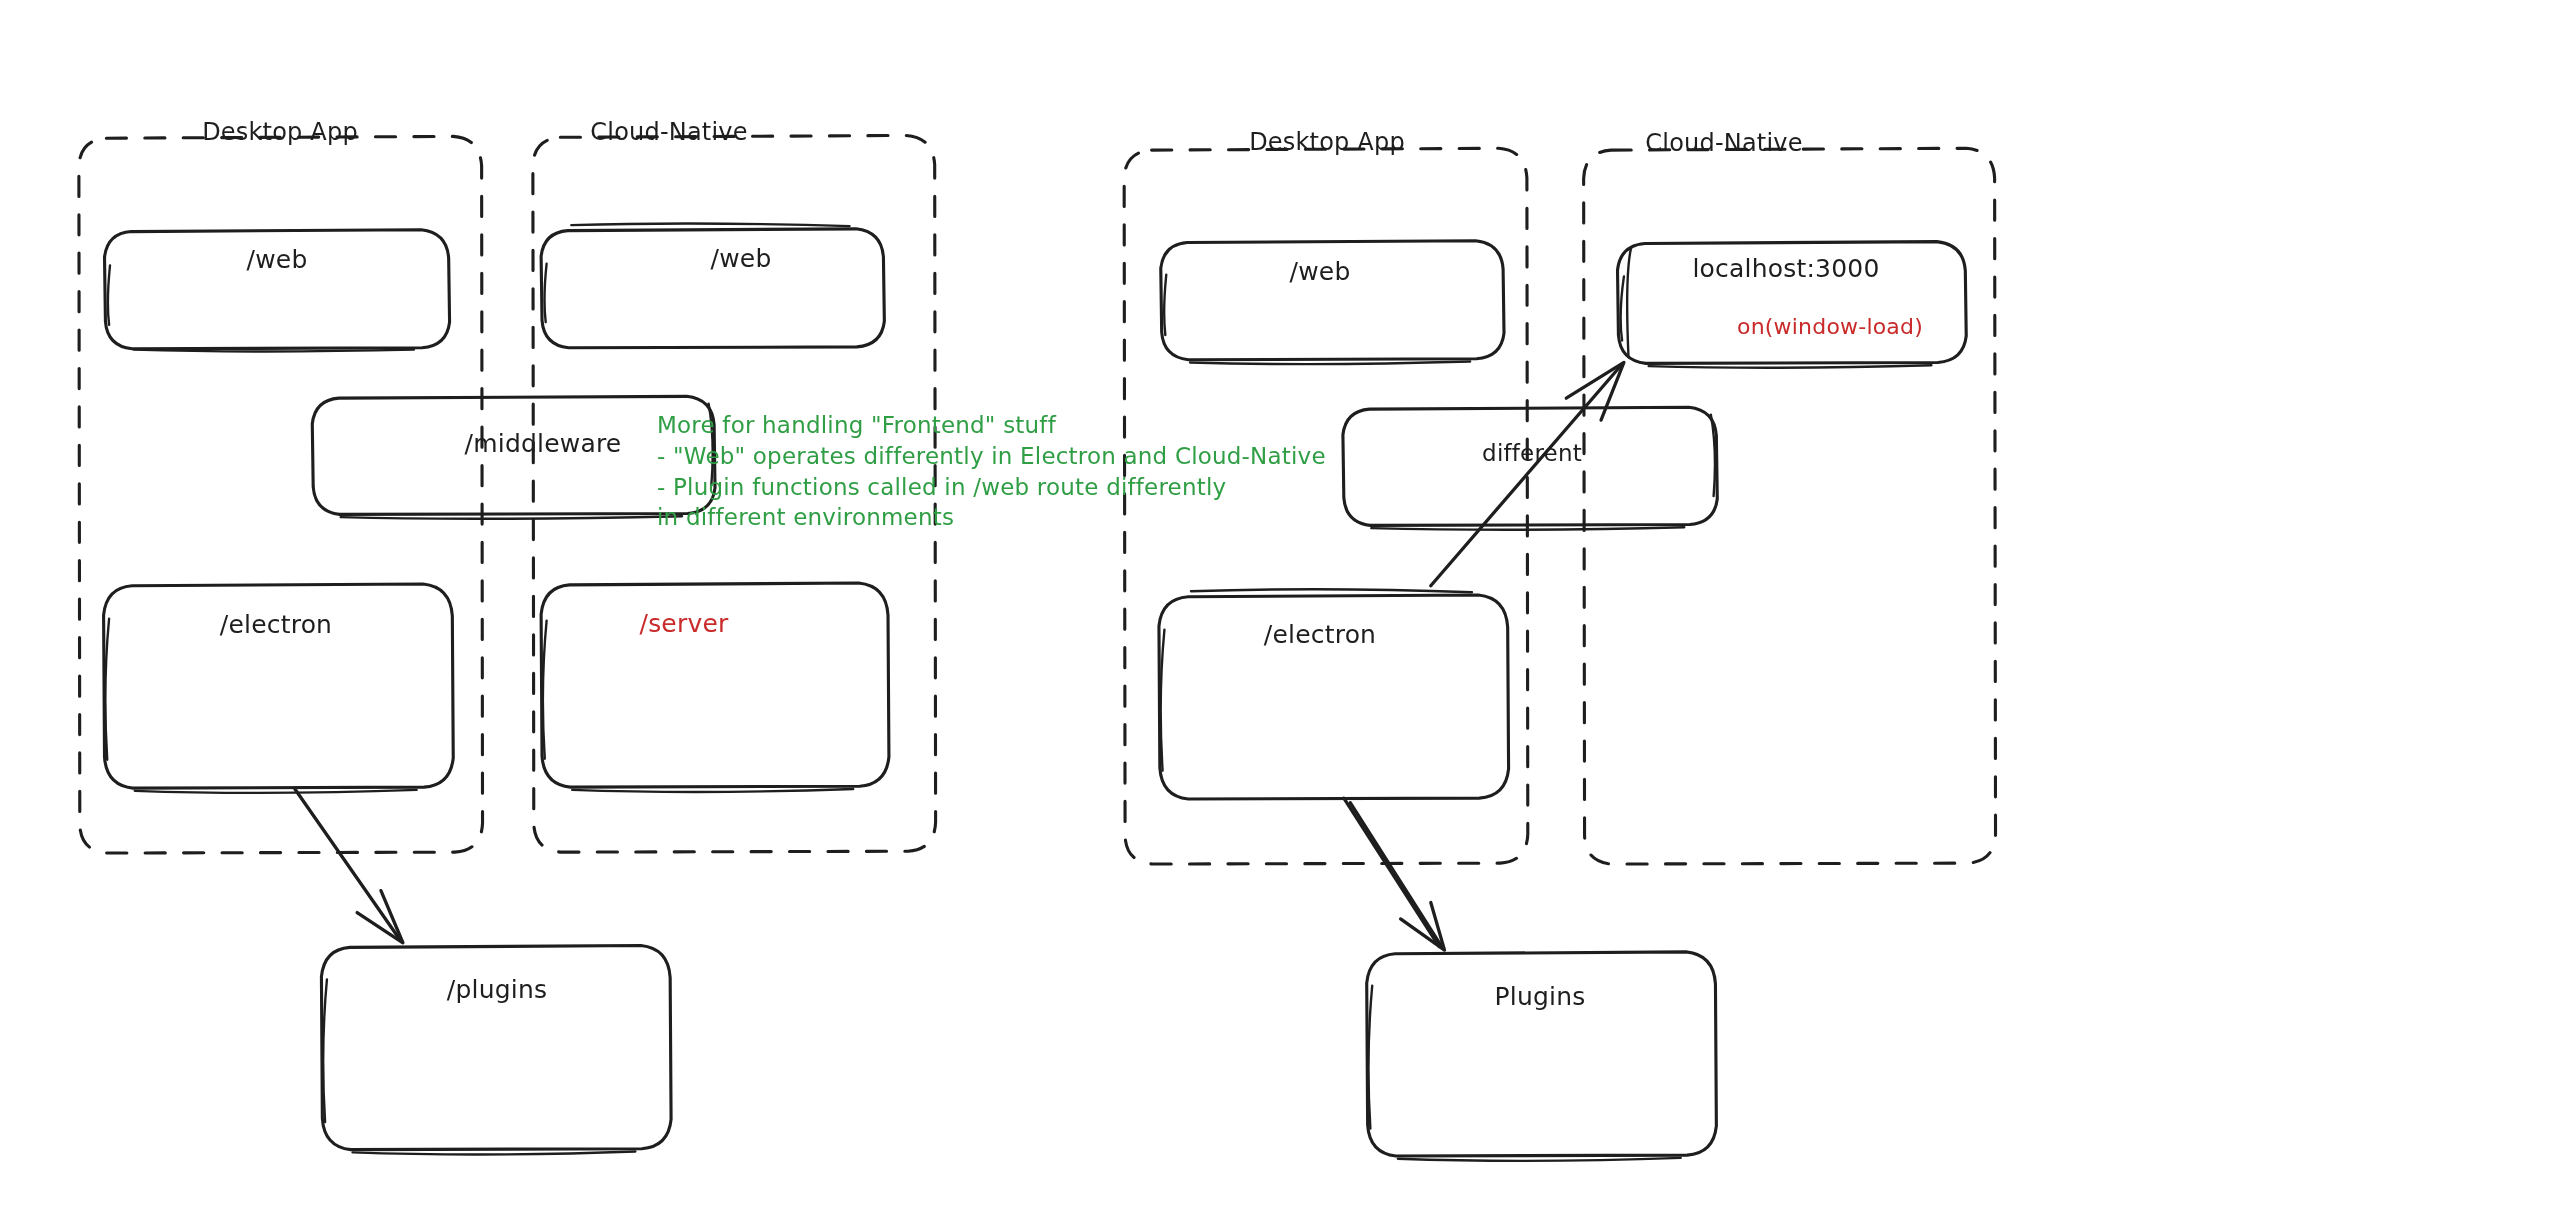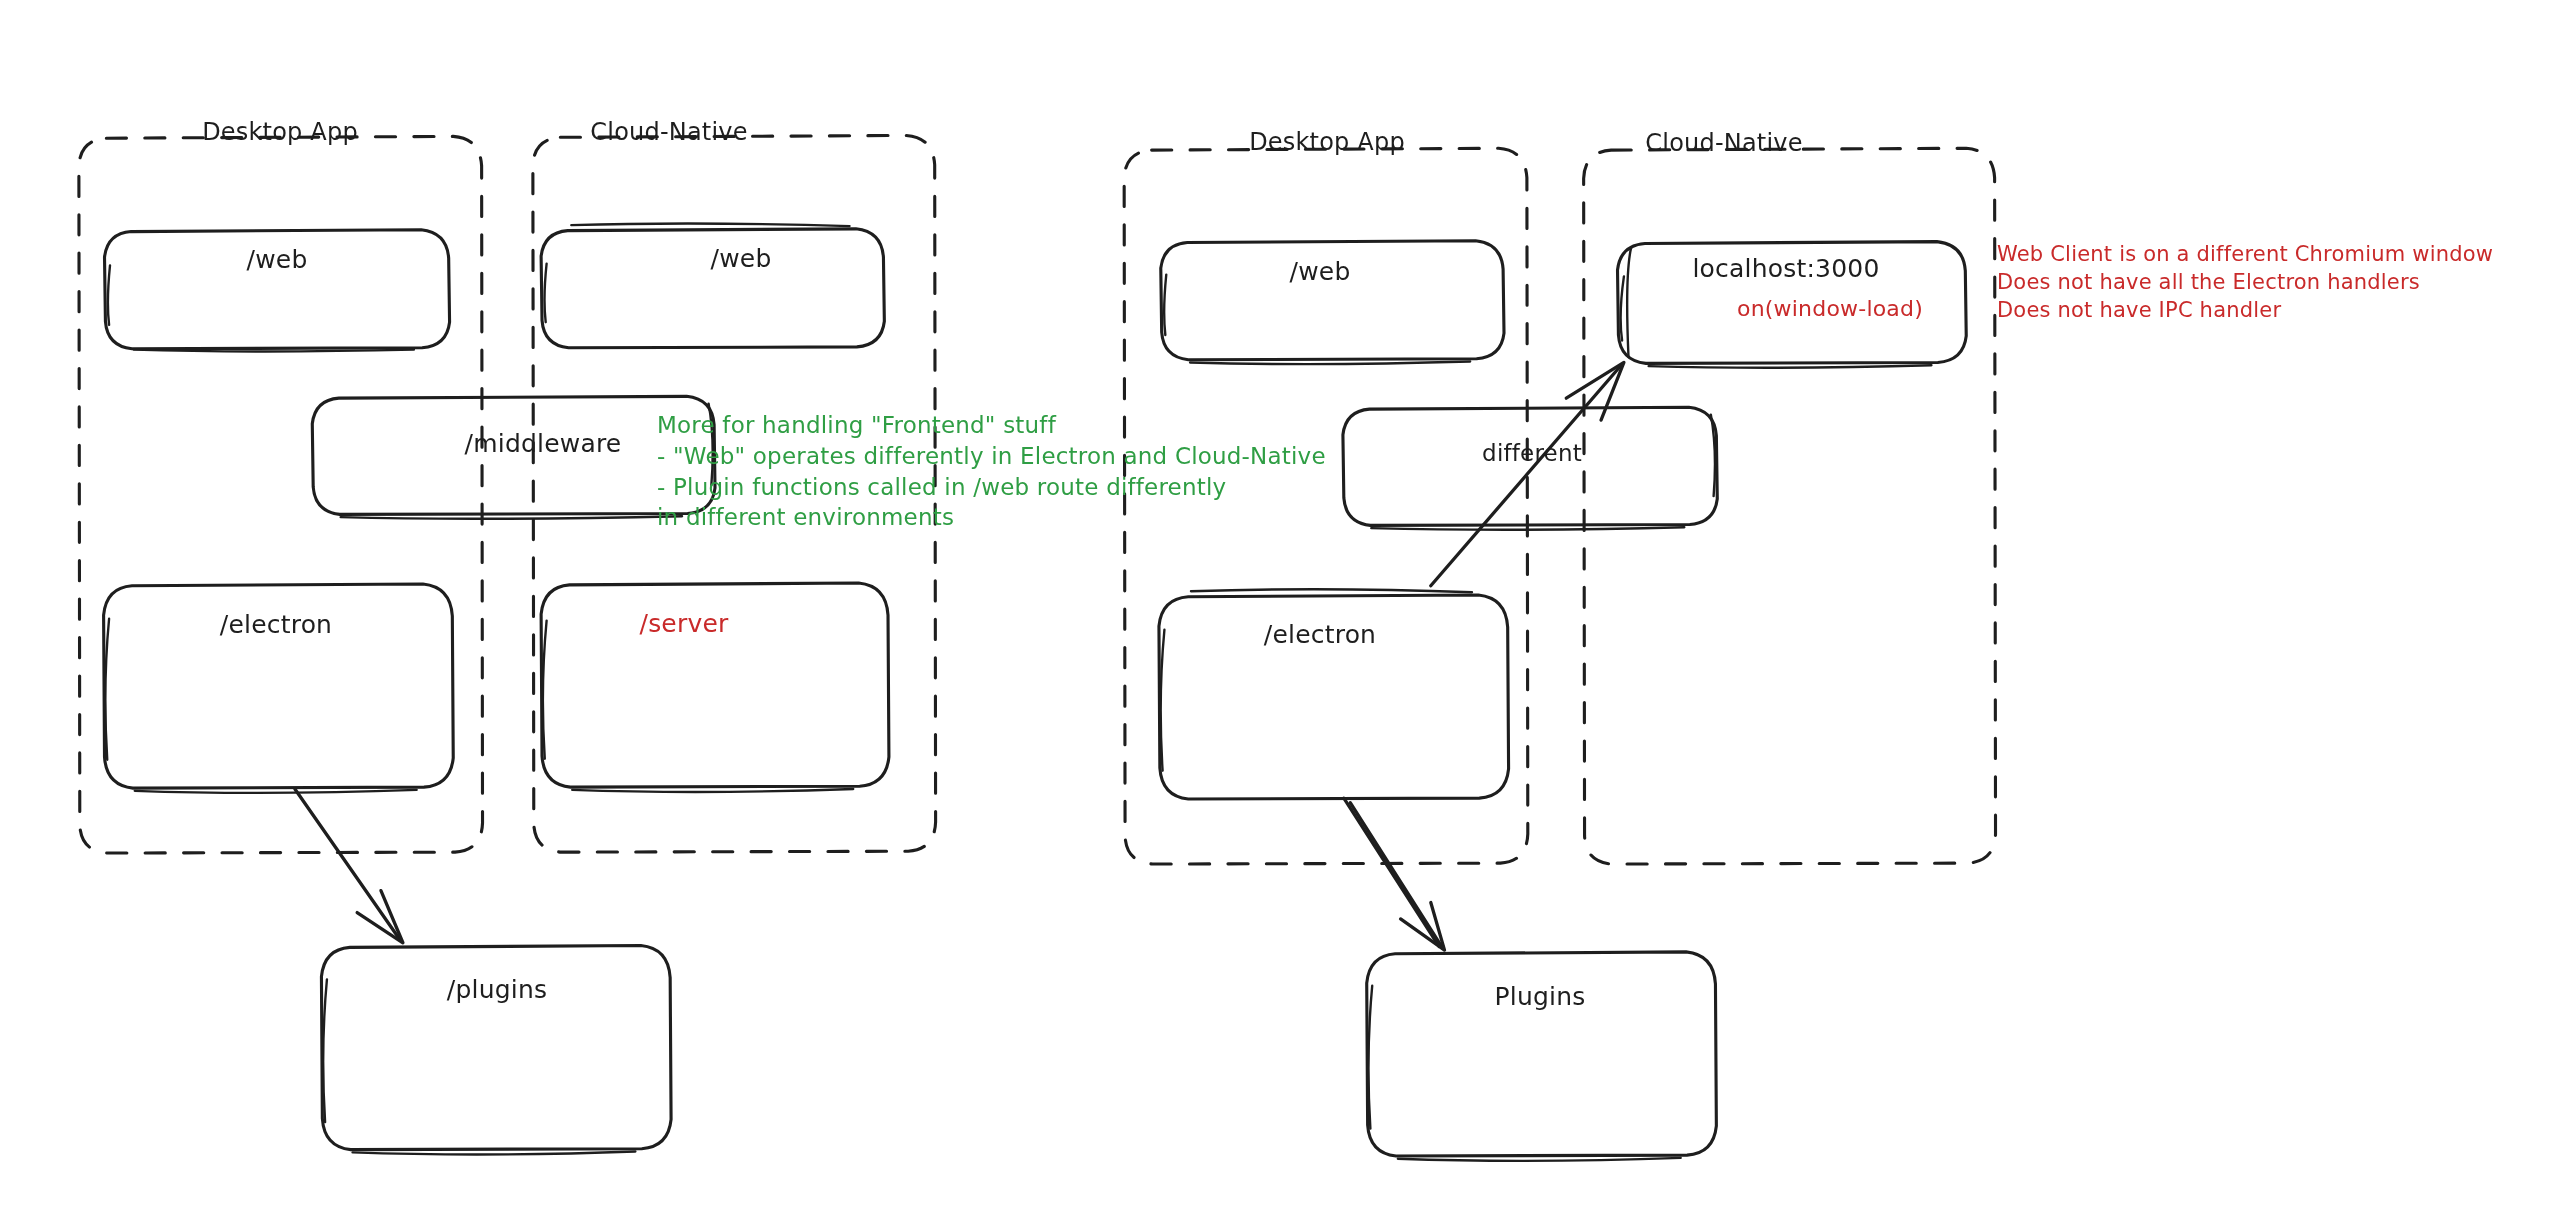--- a/index.html
+++ b/index.html
@@ -184,23 +184,20 @@
   <div class="lbl note-green" style="left:657px; top:410px;">More for handling "Frontend" stuff
 - "Web" operates differently in Electron and Cloud-Native
 - Plugin functions called in /web route differently
 in different environments</div>
 
   <div class="lbl container-title" style="left:1327px; top:130px;">Desktop App</div>
   <div class="lbl container-title" style="left:1724px; top:131px;">Cloud-Native</div>
 
   <div class="lbl box-label" style="left:1320px; top:259px;">/web</div>
   <div class="lbl box-label" style="left:1786px; top:256px;">localhost:3000</div>
-  <div class="lbl box-label-red" style="left:1830px; top:298px; font-size:22px;">on(window-load)</div>
+  <div class="lbl box-label-red" style="left:1830px; top:316px; font-size:22px;">on(window-load)</div>
   <div class="lbl box-label" style="left:1532px; top:442px; font-size:23px;">different</div>
   <div class="lbl box-label" style="left:1320px; top:622px;">/electron</div>
   <div class="lbl box-label" style="left:1540px; top:984px;">Plugins</div>
 
-  <div class="lbl note-red" style="left:1997px; top:240px;">Web Client is on a different Chromium window
-Does not have all the Electron handlers
-Does not have IPC handler</div>
 
 </div>
 
 
 </body></html>

